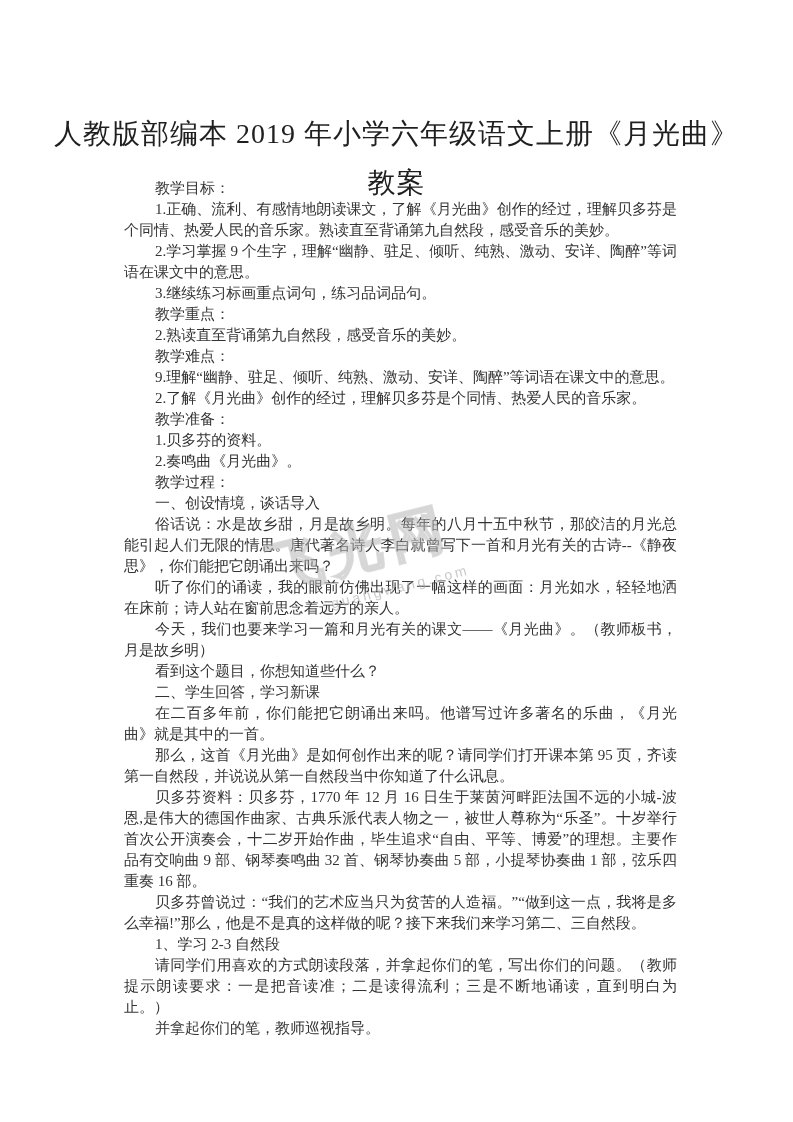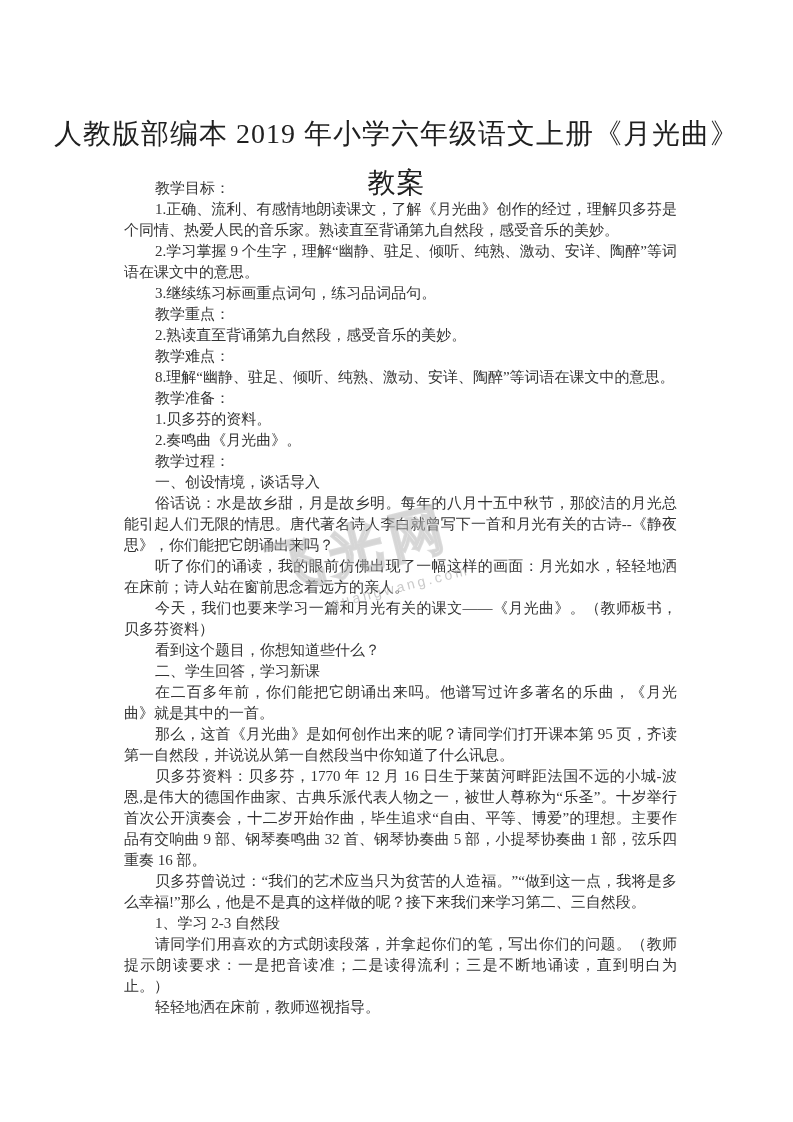--- a/index.html
+++ b/index.html
@@ -88,38 +88,39 @@
   </h1>
 
   <div class="content" id="paragraphs-container">
       <p class="para">教学目标：</p>
       <p class="para">1.正确、流利、有感情地朗读课文，了解《月光曲》创作的经过，理解贝多芬是个同情、热爱人民的音乐家。熟读直至背诵第九自然段，感受音乐的美妙。</p>
       <p class="para">2.学习掌握 9 个生字，理解“幽静、驻足、倾听、纯熟、激动、安详、陶醉”等词语在课文中的意思。</p>
       <p class="para">3.继续练习标画重点词句，练习品词品句。</p>
       <p class="para">教学重点：</p>
       <p class="para">2.熟读直至背诵第九自然段，感受音乐的美妙。</p>
       <p class="para">教学难点：</p>
-      <p class="para">8.理解“幽静、驻足、倾听、纯熟、激动、安详、陶醉”等词语在课文中的意思。</p>
+      <p class="para">9.理解“幽静、驻足、倾听、纯熟、激动、安详、陶醉”等词语在课文中的意思。</p>
+      <p class="para">2.了解《月光曲》创作的经过，理解贝多芬是个同情、热爱人民的音乐家。</p>
       <p class="para">教学准备：</p>
       <p class="para">1.贝多芬的资料。</p>
       <p class="para">2.奏鸣曲《月光曲》。</p>
       <p class="para">教学过程：</p>
       <p class="para">一、创设情境，谈话导入</p>
       <p class="para">俗话说：水是故乡甜，月是故乡明。每年的八月十五中秋节，那皎洁的月光总能引起人们无限的情思。唐代著名诗人李白就曾写下一首和月光有关的古诗--《静夜思》，你们能把它朗诵出来吗？</p>
       <p class="para">听了你们的诵读，我的眼前仿佛出现了一幅这样的画面：月光如水，轻轻地洒在床前；诗人站在窗前思念着远方的亲人。</p>
-      <p class="para">今天，我们也要来学习一篇和月光有关的课文——《月光曲》。（教师板书，贝多芬资料）</p>
+      <p class="para">今天，我们也要来学习一篇和月光有关的课文——《月光曲》。（教师板书，月是故乡明）</p>
       <p class="para">看到这个题目，你想知道些什么？</p>
       <p class="para">二、学生回答，学习新课</p>
       <p class="para">在二百多年前，你们能把它朗诵出来吗。他谱写过许多著名的乐曲，《月光曲》就是其中的一首。</p>
       <p class="para">那么，这首《月光曲》是如何创作出来的呢？请同学们打开课本第 95 页，齐读第一自然段，并说说从第一自然段当中你知道了什么讯息。</p>
       <p class="para">贝多芬资料：贝多芬，1770 年 12 月 16 日生于莱茵河畔距法国不远的小城-波恩,是伟大的德国作曲家、古典乐派代表人物之一，被世人尊称为“乐圣”。十岁举行首次公开演奏会，十二岁开始作曲，毕生追求“自由、平等、博爱”的理想。主要作品有交响曲 9 部、钢琴奏鸣曲 32 首、钢琴协奏曲 5 部，小提琴协奏曲 1 部，弦乐四重奏 16 部。</p>
       <p class="para">贝多芬曾说过：“我们的艺术应当只为贫苦的人造福。”“做到这一点，我将是多么幸福!”那么，他是不是真的这样做的呢？接下来我们来学习第二、三自然段。</p>
       <p class="para">1、学习 2-3 自然段</p>
       <p class="para">请同学们用喜欢的方式朗读段落，并拿起你们的笔，写出你们的问题。（教师提示朗读要求：一是把音读准；二是读得流利；三是不断地诵读，直到明白为止。）</p>
-      <p class="para">轻轻地洒在床前，教师巡视指导。</p>
+      <p class="para">并拿起你们的笔，教师巡视指导。</p>
     </div>
 
   <div class="watermark">
     <div class="wm-chars">飞光网</div>
     <div class="wm-domain">guangwang.com</div>
   </div>
 
 </div>
 
 </body></html>

